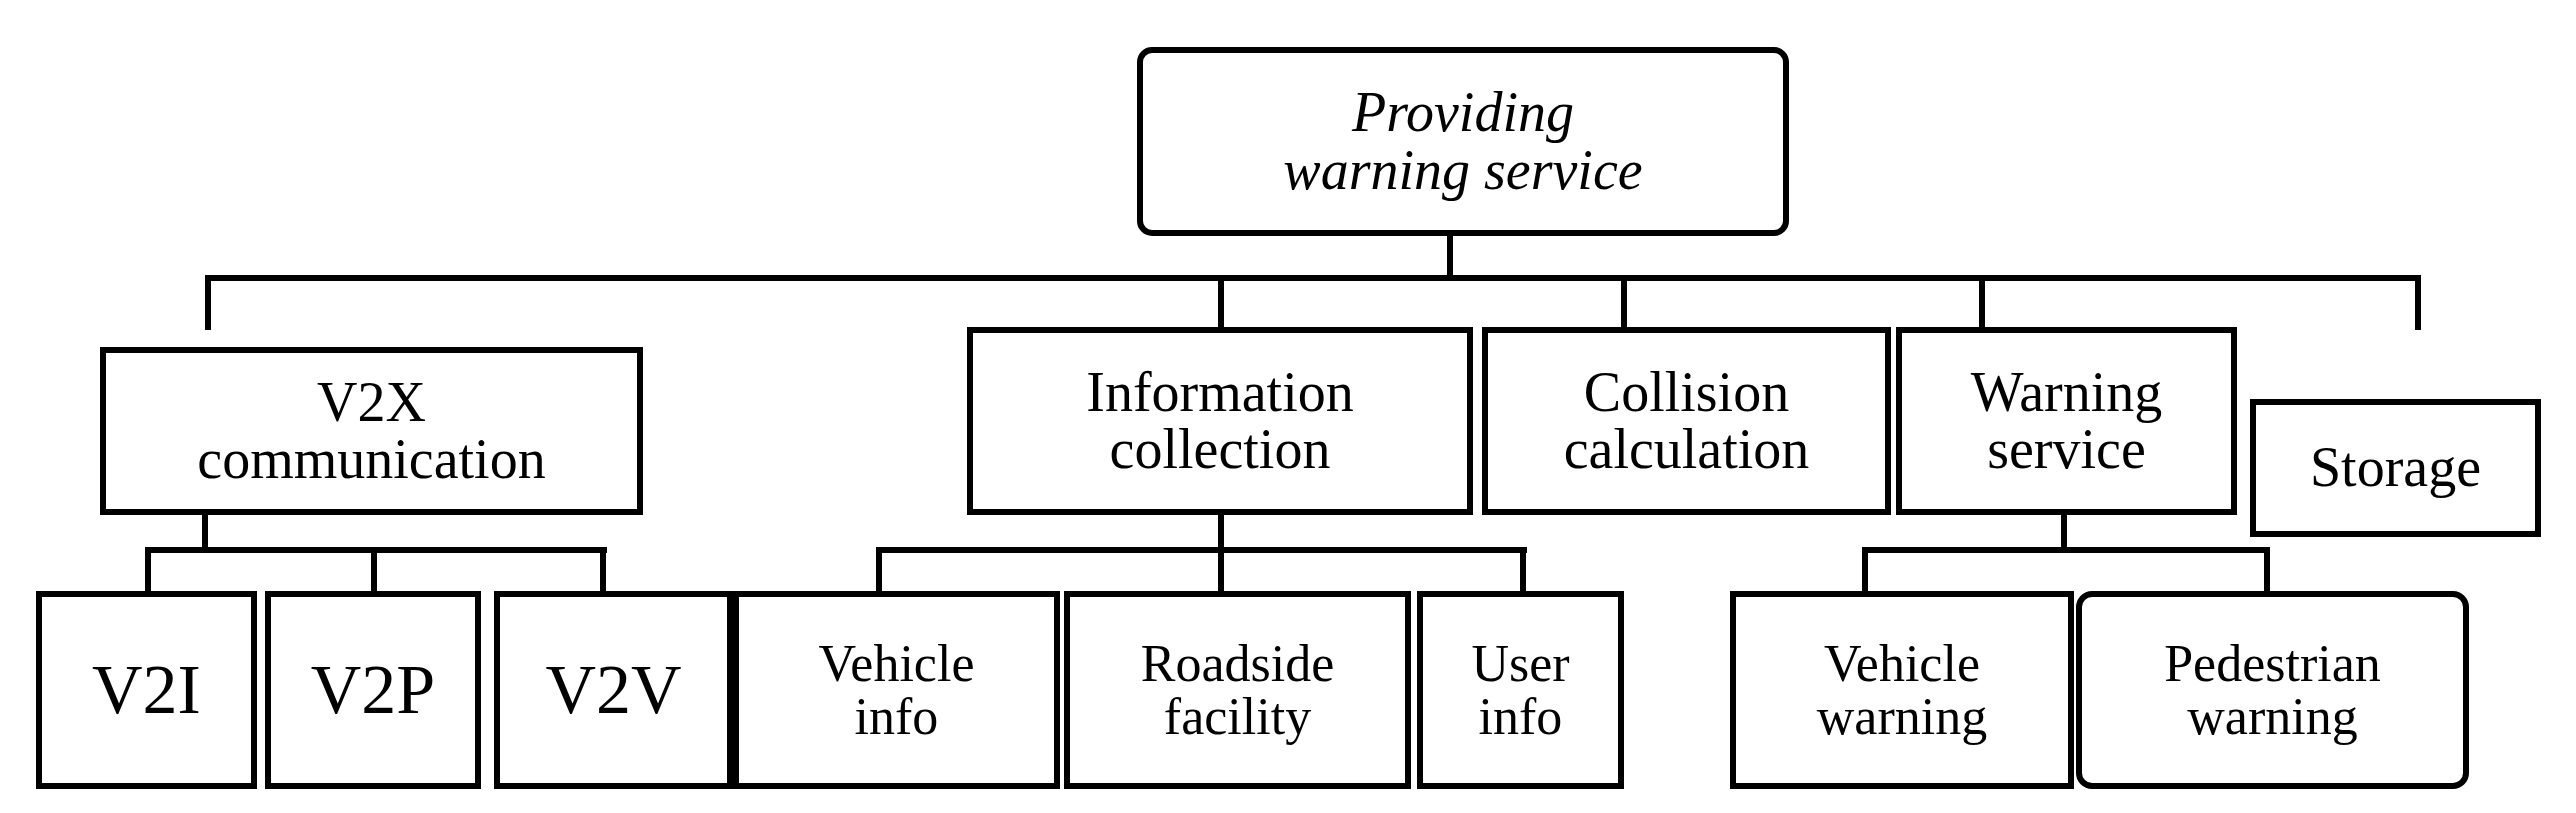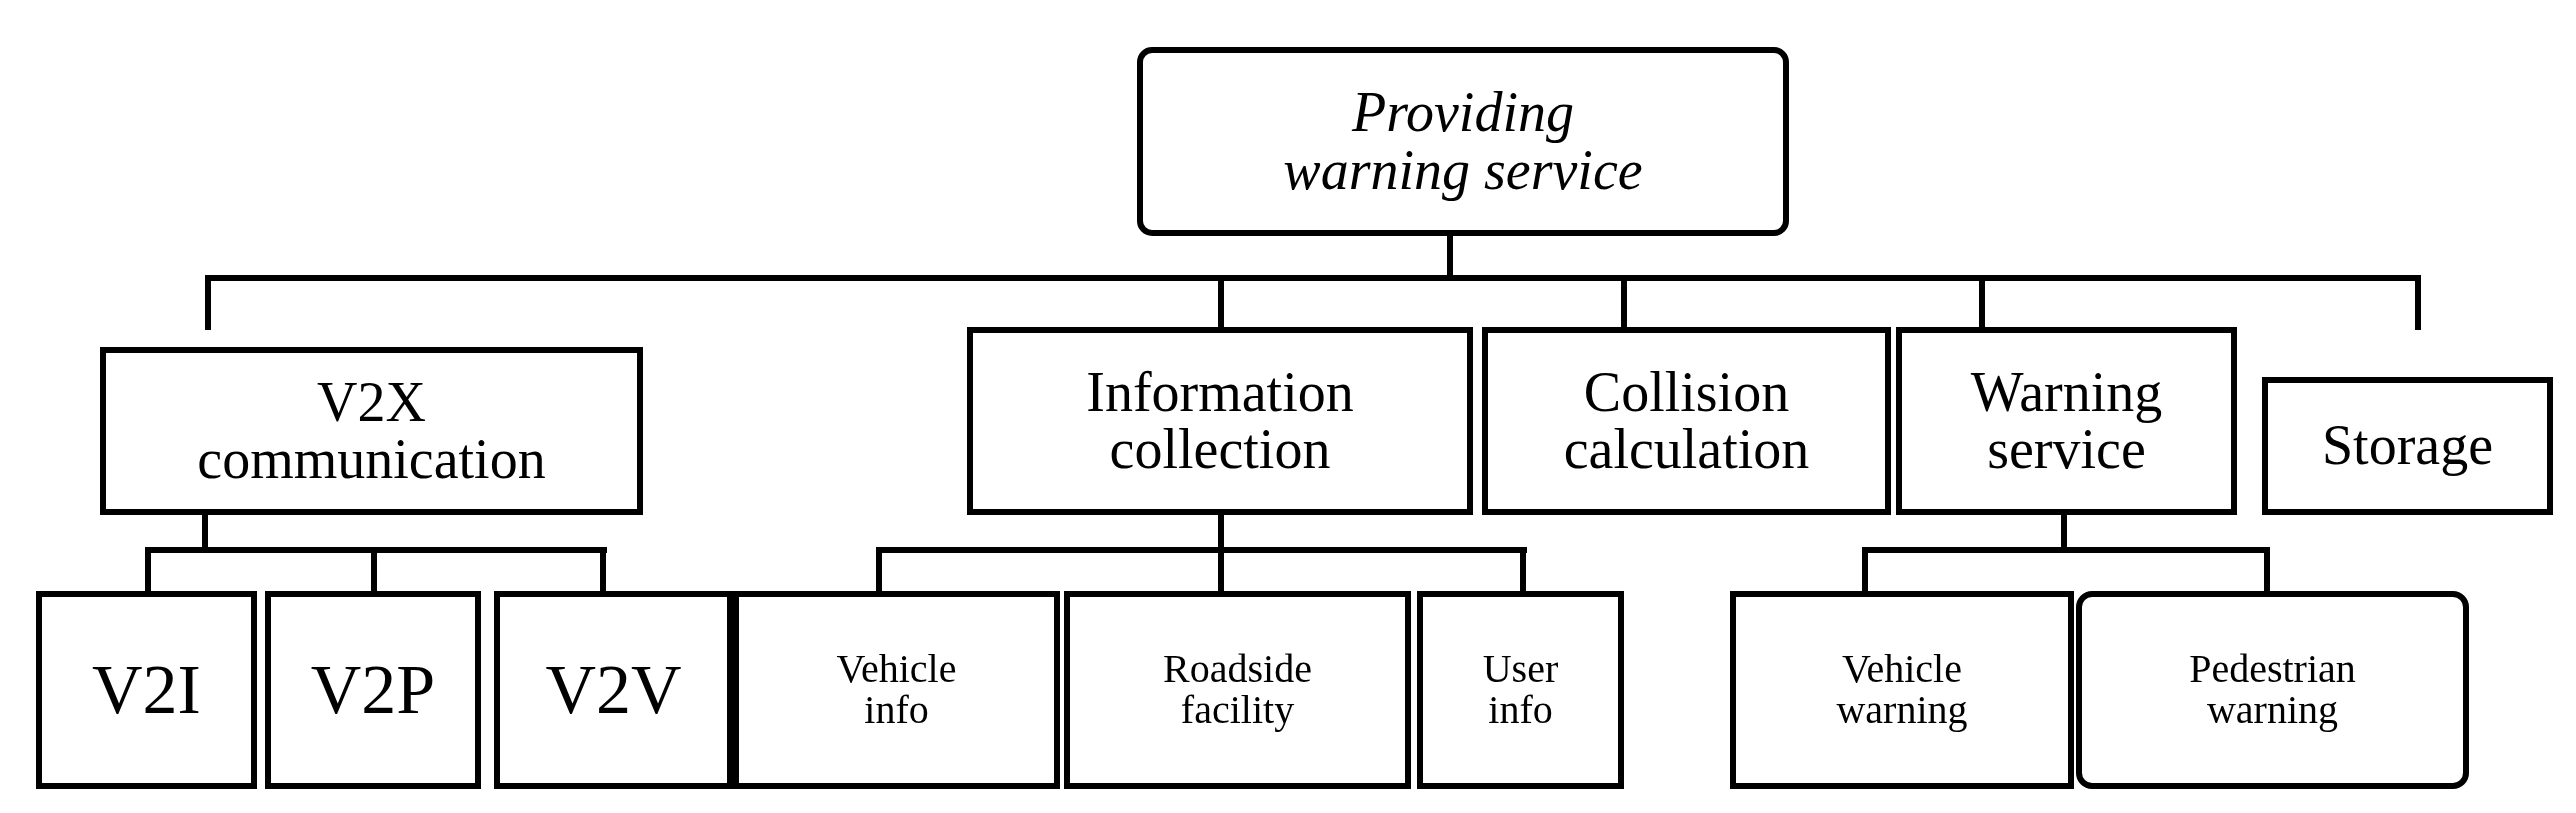--- a/index.html
+++ b/index.html
@@ -31,21 +31,21 @@
   }
   .node .line {
     display: block;
     white-space: nowrap;
   }
   .node.root {
     font-style: italic;
     font-size: 56px;
   }
   .node.lvl2 { font-size: 56px; }
-  .node.lvl3 { font-size: 40px; }
+  .node.lvl3 { font-size: 52px; }
   .node.leafbig { font-size: 70px; }
 
   .conn {
     position: absolute;
     background: #000000;
     z-index: 1;
   }
   .vline { width: 6.4px; }
   .hline { height: 6.4px; }
 </style>
@@ -99,21 +99,21 @@
   <div class="node lvl2" style="left:967px; top:327px; width:506px; height:188px;">
     <span class="line">Information</span>
     <span class="line">collection</span>
   </div>
 
   <div class="node lvl2" style="left:1896px; top:327px; width:341px; height:188px;">
     <span class="line">Warning</span>
     <span class="line">service</span>
   </div>
 
-  <div class="node lvl2" style="left:2250px; top:377px; width:291px; height:138px;margin-left:12px;">
+  <div class="node lvl2" style="left:2250px; top:399px; width:291px; height:138px;">
     <span class="line">Storage</span>
   </div>
 
   <div class="node leafbig" style="left:36px; top:591px; width:221px; height:198px;">
     <span class="line">V2I</span>
   </div>
 
   <div class="node leafbig" style="left:265px; top:591px; width:216px; height:198px;">
     <span class="line">V2P</span>
   </div>

